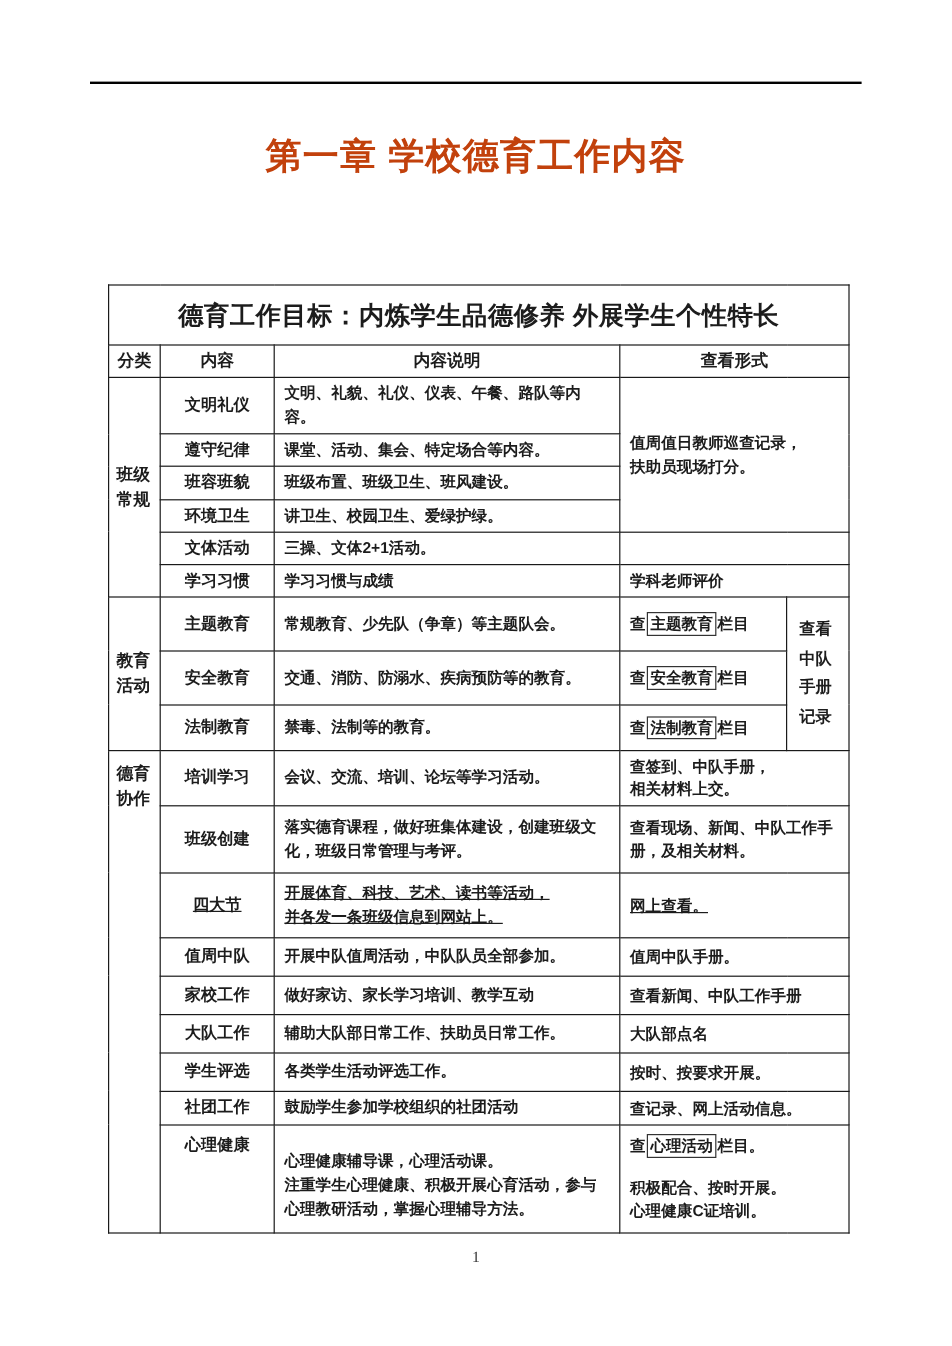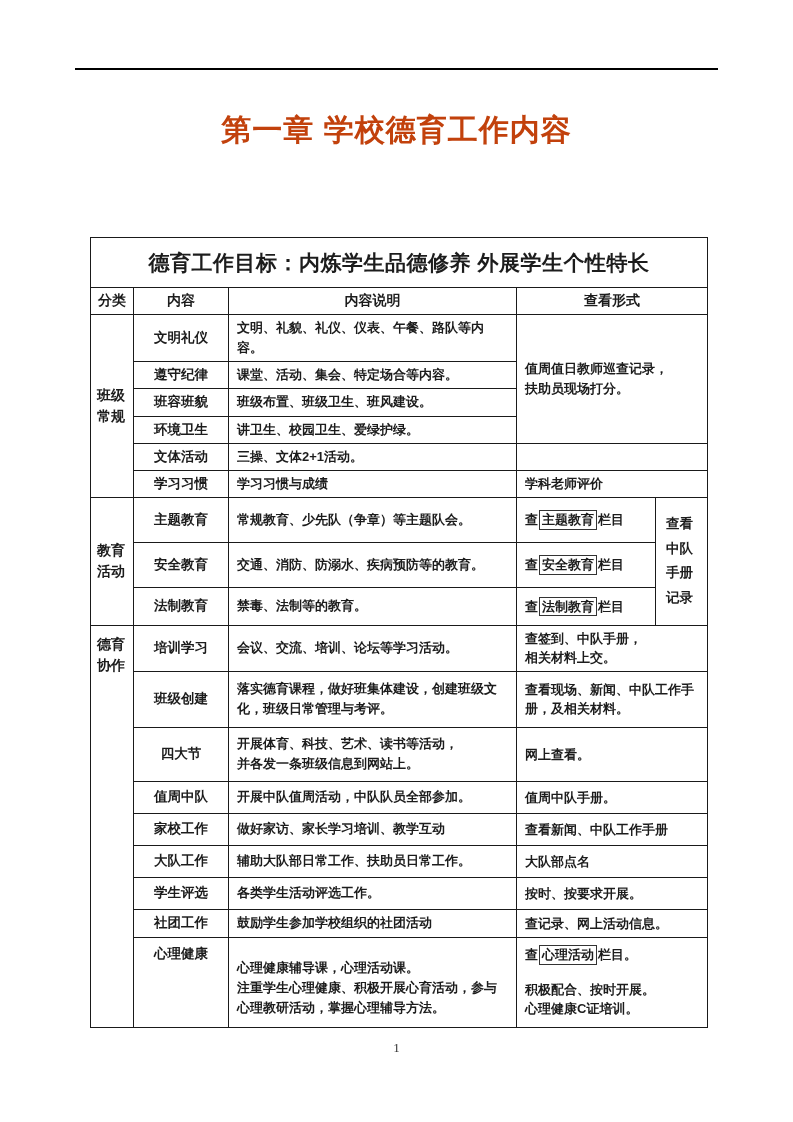--- a/index.html
+++ b/index.html
@@ -90,21 +90,21 @@
     border: 1px solid #333;
     padding: 0 2px;
     margin: 0 1px;
     line-height: 1.35;
   }
   .vline2 { margin-top: 15px; }
   .r27 { height: 27px; }
   .r38 { height: 38px; }
   .r45 { height: 45px; }
   .r46 { height: 46px; }
-  .r54 { height: 54px; }
+  .r54 { height: 54px; text-decoration: underline; }
   .r56 { height: 56px; margin-top: 23px; }
   .r32 { height: 32px; }
   .r28 { height: 28px; }
   .r90 { height: 90px; margin-top: 20px; }
   .page-number {
     position: absolute;
     left: 0; top: 1040px; width: 100%;
     text-align: center;
     font-family: "Liberation Serif", "DejaVu Serif", serif;
     font-size: 13px;

